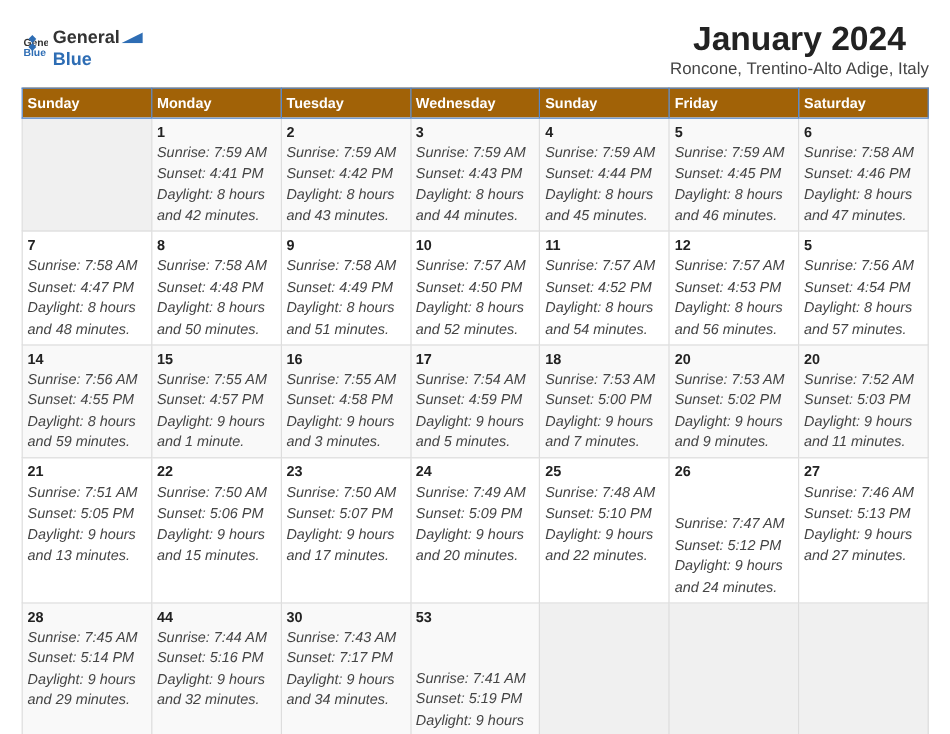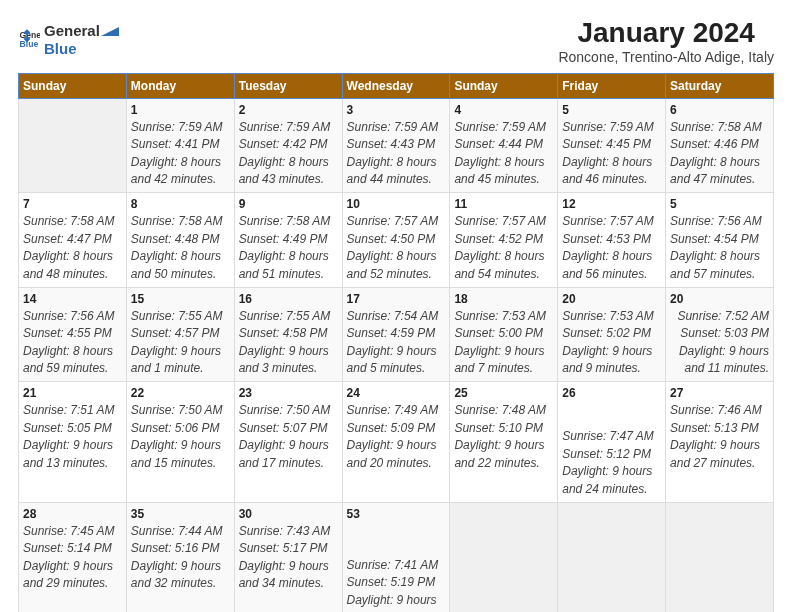--- a/index.html
+++ b/index.html
@@ -273,21 +273,21 @@
           </td>
           <td>
             <span class="day-num">20</span>
             <div class="day-info" style="white-space: pre-line;">Sunrise: 7:53 AM
 Sunset: 5:02 PM
 Daylight: 9 hours
 and 9 minutes.</div>
           </td>
           <td>
             <span class="day-num">20</span>
-            <div class="day-info" style="white-space: pre-line; text-align: right;">Sunrise: 7:52 AM
+            <div class="day-info" style="white-space: pre-line;">Sunrise: 7:52 AM
 Sunset: 5:03 PM
 Daylight: 9 hours
 and 11 minutes.</div>
           </td>
         </tr>
         <tr>
           <td>
             <span class="day-num">21</span>
             <div class="day-info" style="white-space: pre-line;">Sunrise: 7:51 AM
 Sunset: 5:05 PM
@@ -339,30 +339,30 @@
         </tr>
         <tr>
           <td>
             <span class="day-num">28</span>
             <div class="day-info" style="white-space: pre-line;">Sunrise: 7:45 AM
 Sunset: 5:14 PM
 Daylight: 9 hours
 and 29 minutes.</div>
           </td>
           <td>
-            <span class="day-num">35</span>
+            <span class="day-num">44</span>
             <div class="day-info" style="white-space: pre-line;">Sunrise: 7:44 AM
 Sunset: 5:16 PM
 Daylight: 9 hours
 and 32 minutes.</div>
           </td>
           <td>
             <span class="day-num">30</span>
             <div class="day-info" style="white-space: pre-line;">Sunrise: 7:43 AM
-Sunset: 5:17 PM
+Sunset: 7:17 PM
 Daylight: 9 hours
 and 34 minutes.</div>
           </td>
           <td>
             <span class="day-num">53</span>
             <div class="day-info" style="white-space: pre-line; margin-top: 36px;">Sunrise: 7:41 AM
 Sunset: 5:19 PM
 Daylight: 9 hours
 and 37 minutes.</div>
           </td>

